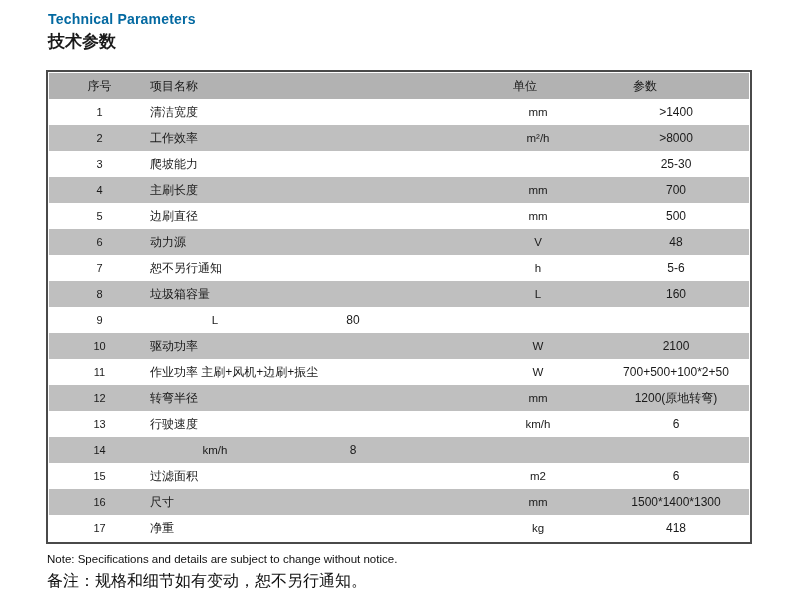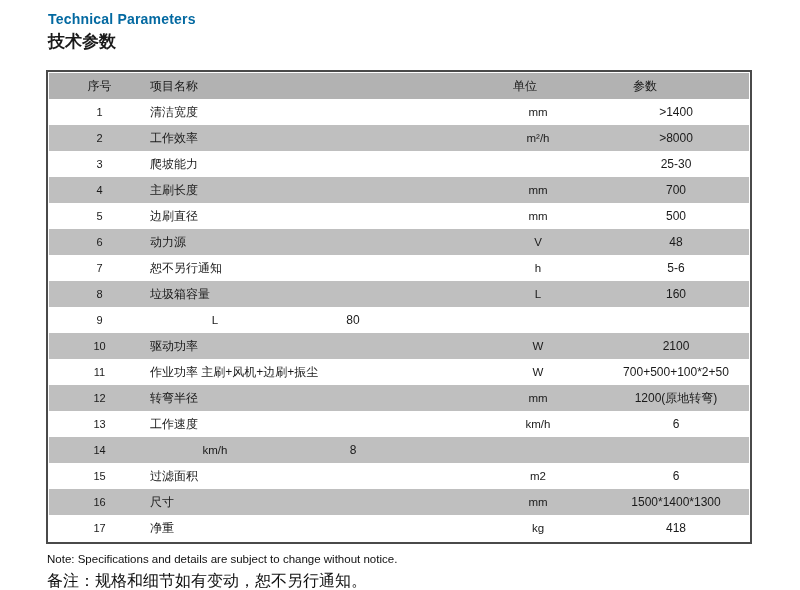--- a/index.html
+++ b/index.html
@@ -135,21 +135,21 @@
     <div class="c4">700+500+100*2+50</div>
   </div>
       <div class="trow stripe">
     <div class="c1">12</div>
     <div class="c2">转弯半径</div>
     <div class="c3">mm</div>
     <div class="c4">1200(原地转弯)</div>
   </div>
       <div class="trow">
     <div class="c1">13</div>
-    <div class="c2">工作速度</div>
+    <div class="c2">行驶速度</div>
     <div class="c3">km/h</div>
     <div class="c4">6</div>
   </div>
       <div class="trow stripe">
     <div class="c1">14</div>
     <div class="c3">km/h</div>
     <div class="c4">8</div>
   </div>
       <div class="trow">
     <div class="c1">15</div>

